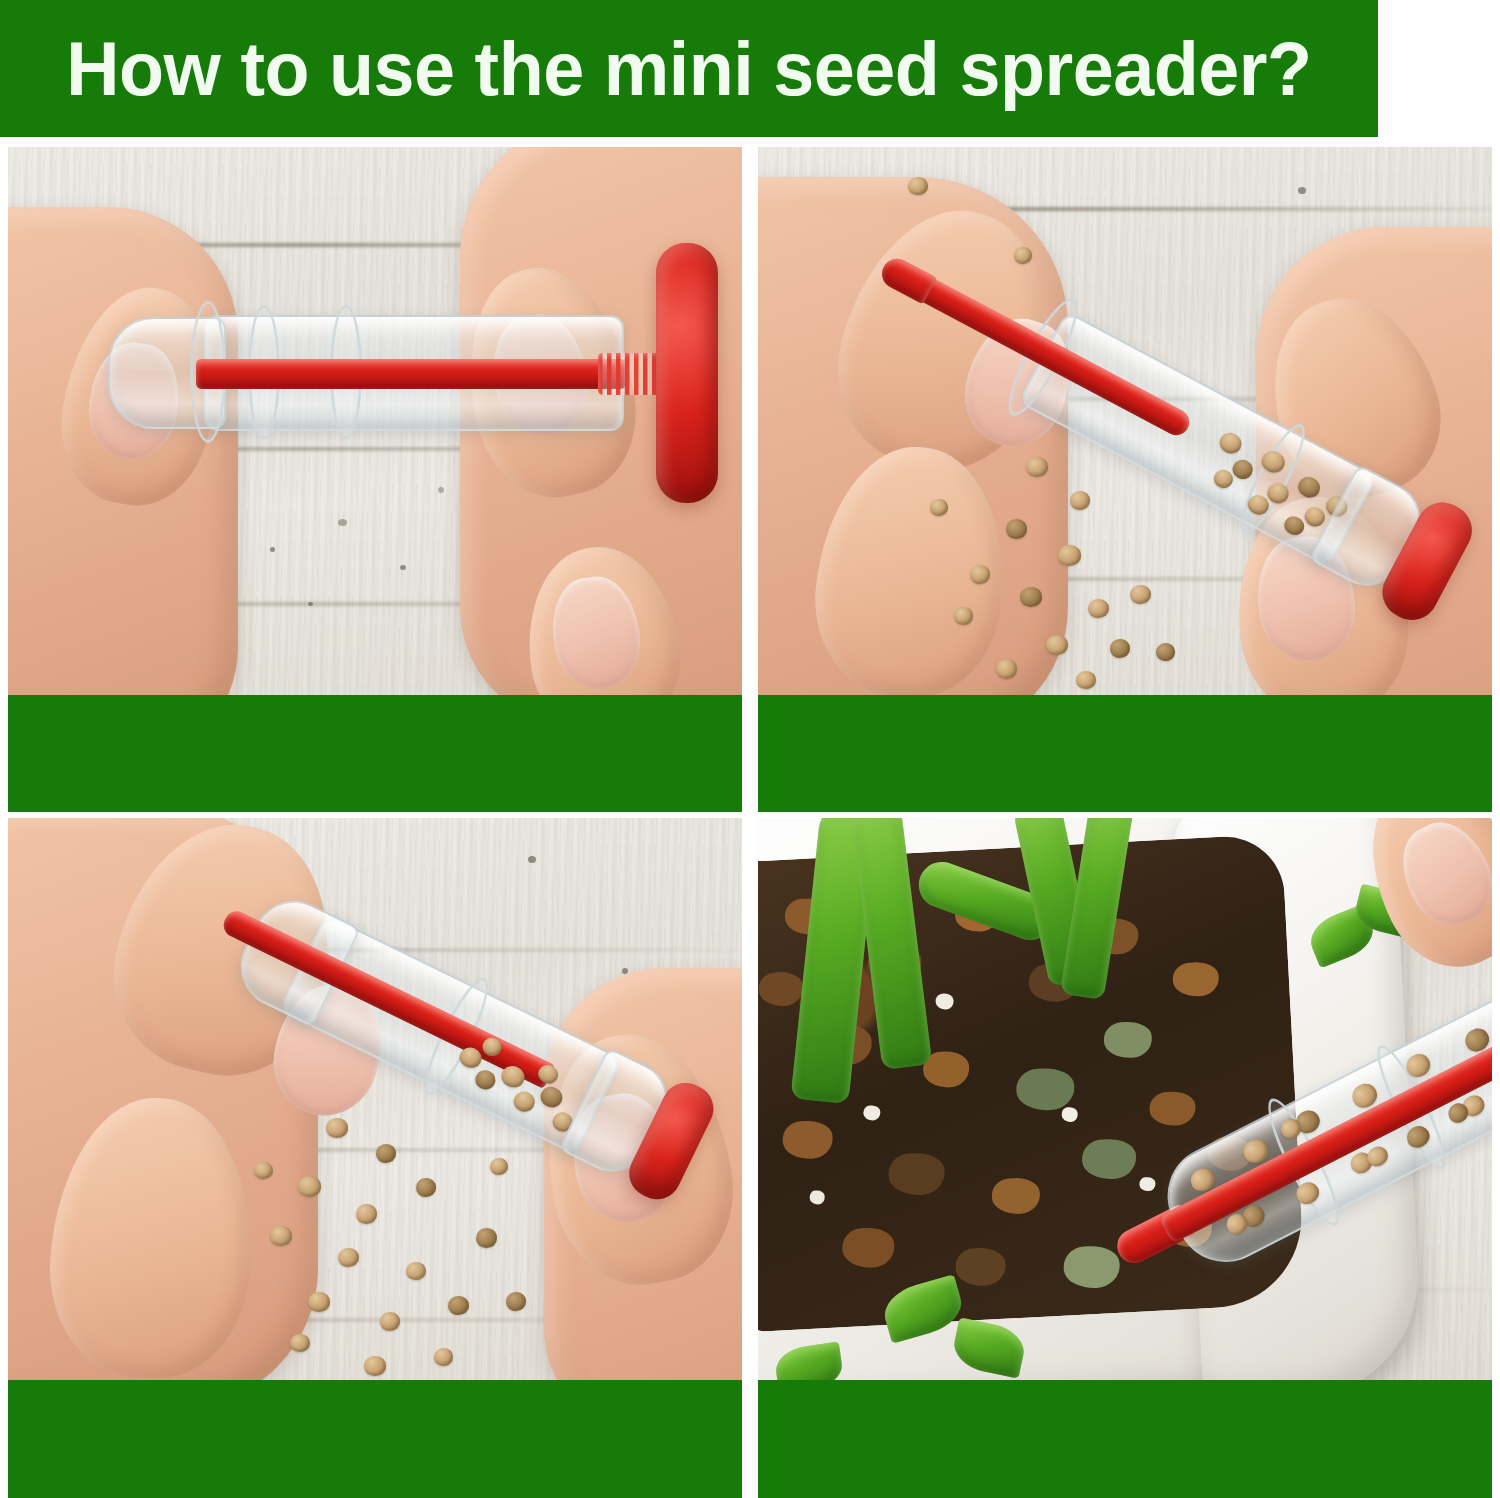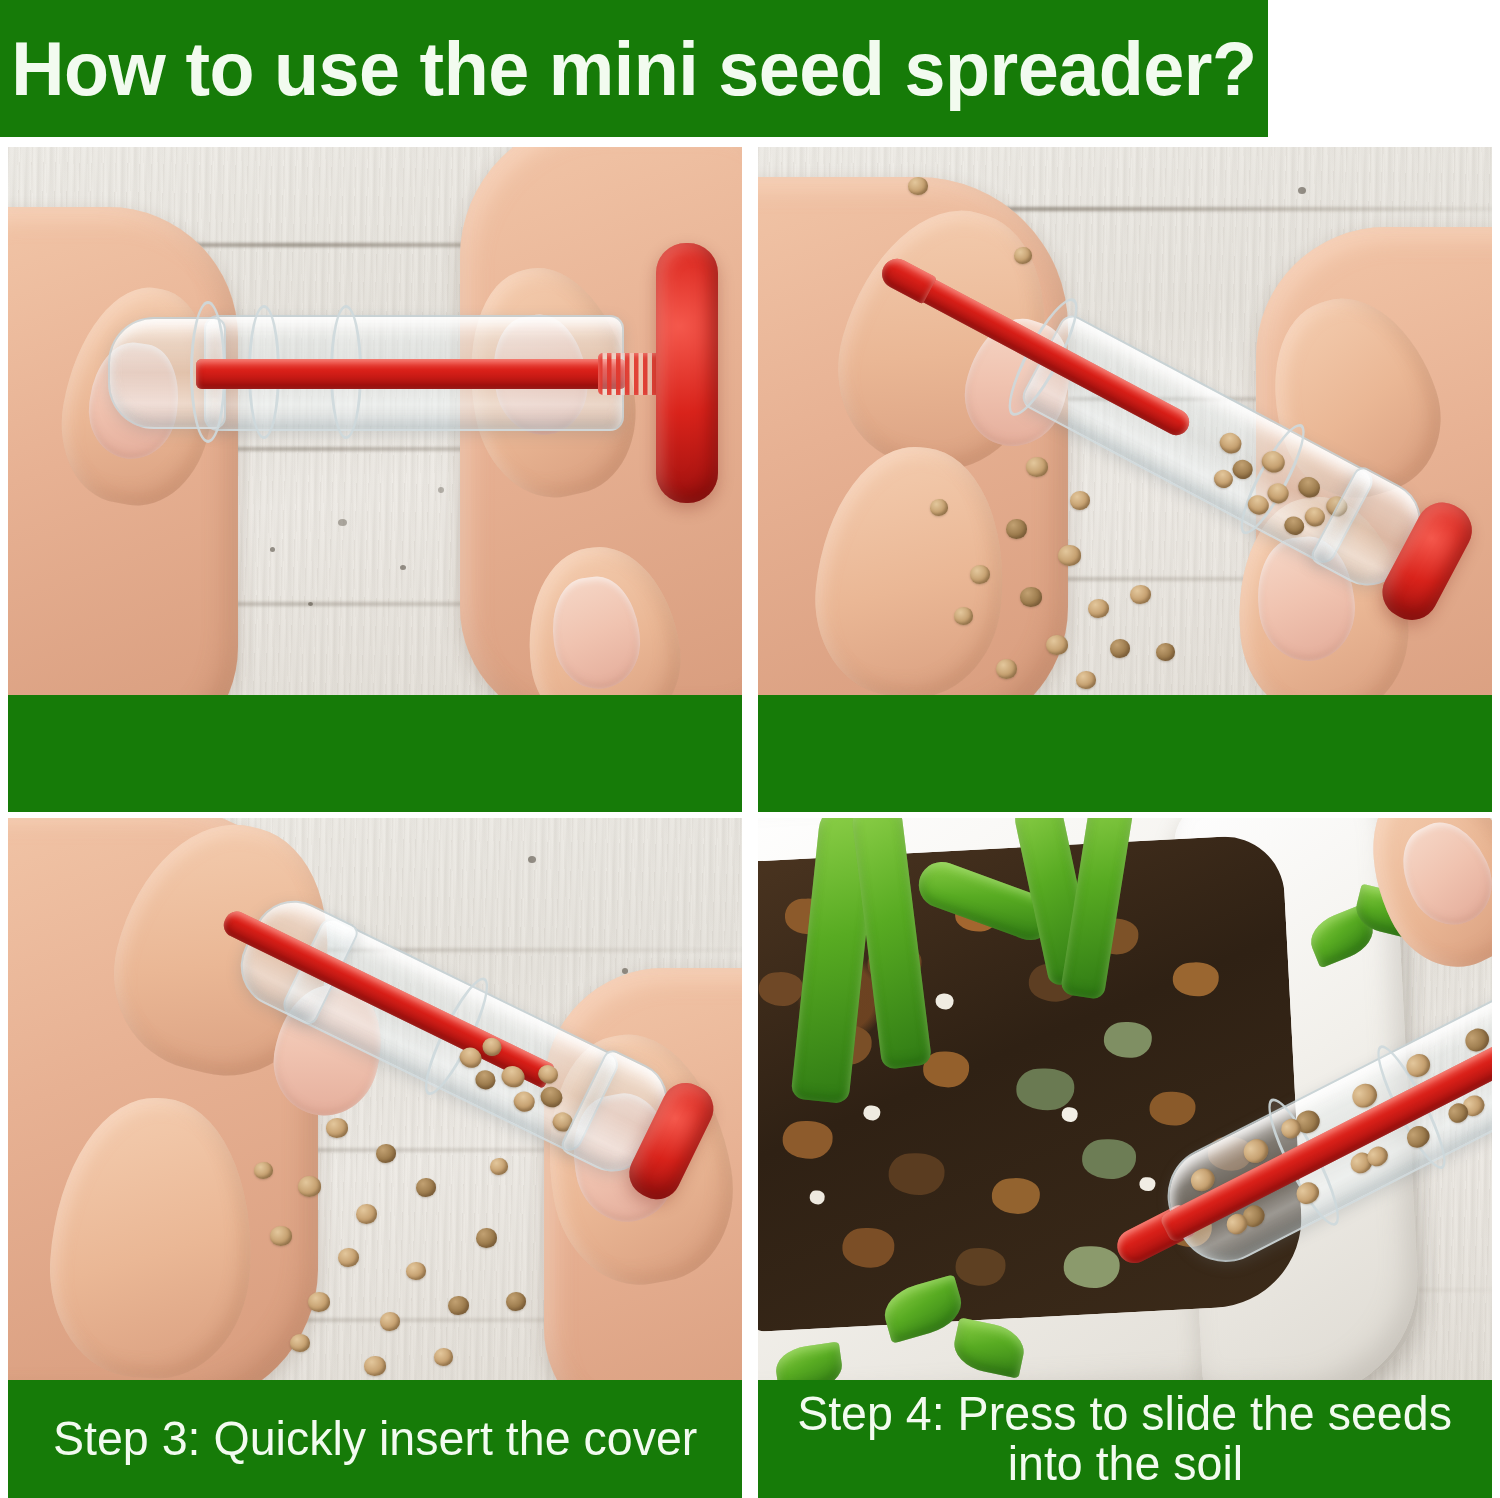--- a/index.html
+++ b/index.html
@@ -16,21 +16,21 @@
     position: relative;
     width: 1500px;
     height: 1498px;
     background: #ffffff;
   }
 
   
   .title-banner {
     position: absolute;
     left: 0; top: 0;
-    width: 1268px;
+    width: 1378px;
     height: 137px;
     background: #167b08;
     display: flex;
     align-items: center;
     justify-content: center;
   }
   .title-text {
     color: #f2fbef;
     font-size: 76px;
     font-weight: bold;
@@ -383,23 +383,20 @@
         <div class="seed seed-dark" style="left:468px; top:410px; width:21px; height:20px;"></div>
         <div class="seed" style="left:300px; top:474px; width:22px; height:20px;"></div>
         <div class="seed" style="left:372px; top:494px; width:20px; height:19px;"></div>
         <div class="seed seed-dark" style="left:440px; top:478px; width:21px; height:19px;"></div>
         <div class="seed" style="left:282px; top:516px; width:20px; height:18px;"></div>
         <div class="seed" style="left:356px; top:538px; width:22px; height:20px;"></div>
         <div class="seed" style="left:426px; top:530px; width:19px; height:18px;"></div>
         <div class="seed seed-dark" style="left:498px; top:474px; width:20px; height:19px;"></div>
         <div class="seed" style="left:246px; top:344px; width:19px; height:17px;"></div>
         <div class="seed" style="left:482px; top:340px; width:18px; height:17px;"></div>
-      </div>
-      <div class="caption">
-        <div class="caption-line">Step 3: Quickly insert the cover</div>
       </div>
     </div>
 
     <div class="panel panel-4">
       <div class="photo">
         <div class="wood"></div>
         <div class="plank-line" style="top:80px; opacity:0.4;"></div>
         <div class="plank-line" style="top:470px; opacity:0.45;"></div>
 
         <div class="planter" style="left:-40px; top:-20px; width:690px; height:600px; border-radius:28px 40px 90px 24px; transform:rotate(-3deg);"></div>
@@ -467,20 +464,16 @@
 
           <div class="seed" style="left:96px;  top:96px; width:21px; height:20px;"></div>
           <div class="seed" style="left:188px; top:36px; width:20px; height:19px;"></div>
           <div class="seed" style="left:252px; top:100px; width:21px; height:19px;"></div>
           <div class="seed seed-dark" style="left:344px; top:98px; width:20px; height:19px;"></div>
         </div>
 
         <div class="finger" style="left:618px; top:-40px; width:140px; height:190px; transform:rotate(-26deg);"></div>
         <div class="nail" style="left:648px; top:4px; width:82px; height:104px; transform:rotate(-26deg);"></div>
       </div>
-      <div class="caption">
-        <div class="caption-line">Step 4: Press to slide the seeds</div>
-        <div class="caption-line">into the soil</div>
-      </div>
     </div>
 
   </div>
 </div>
 
 </body></html>

